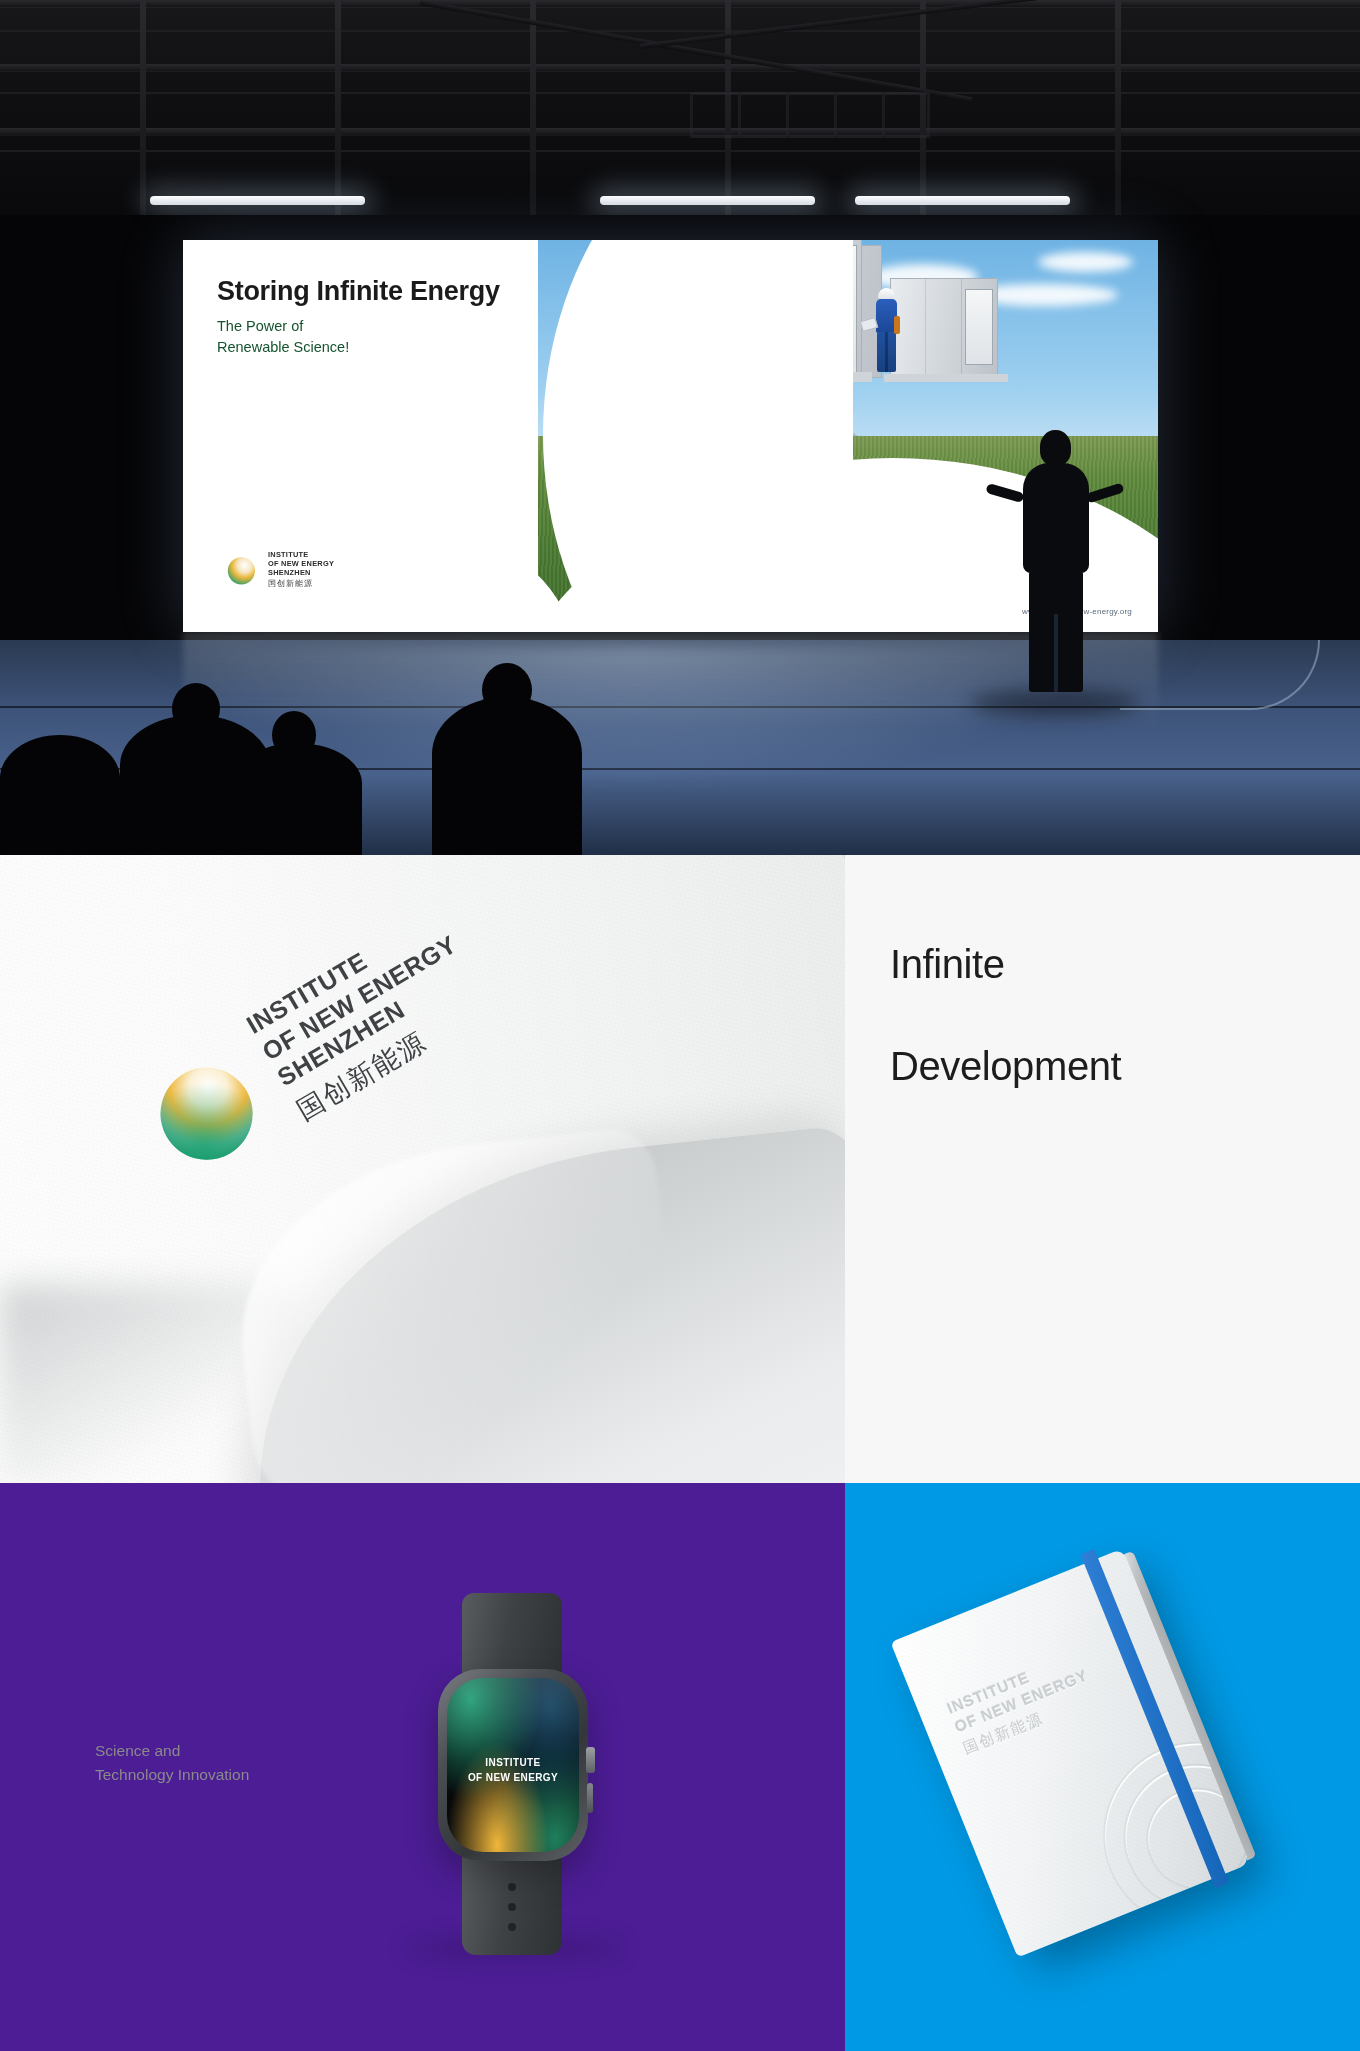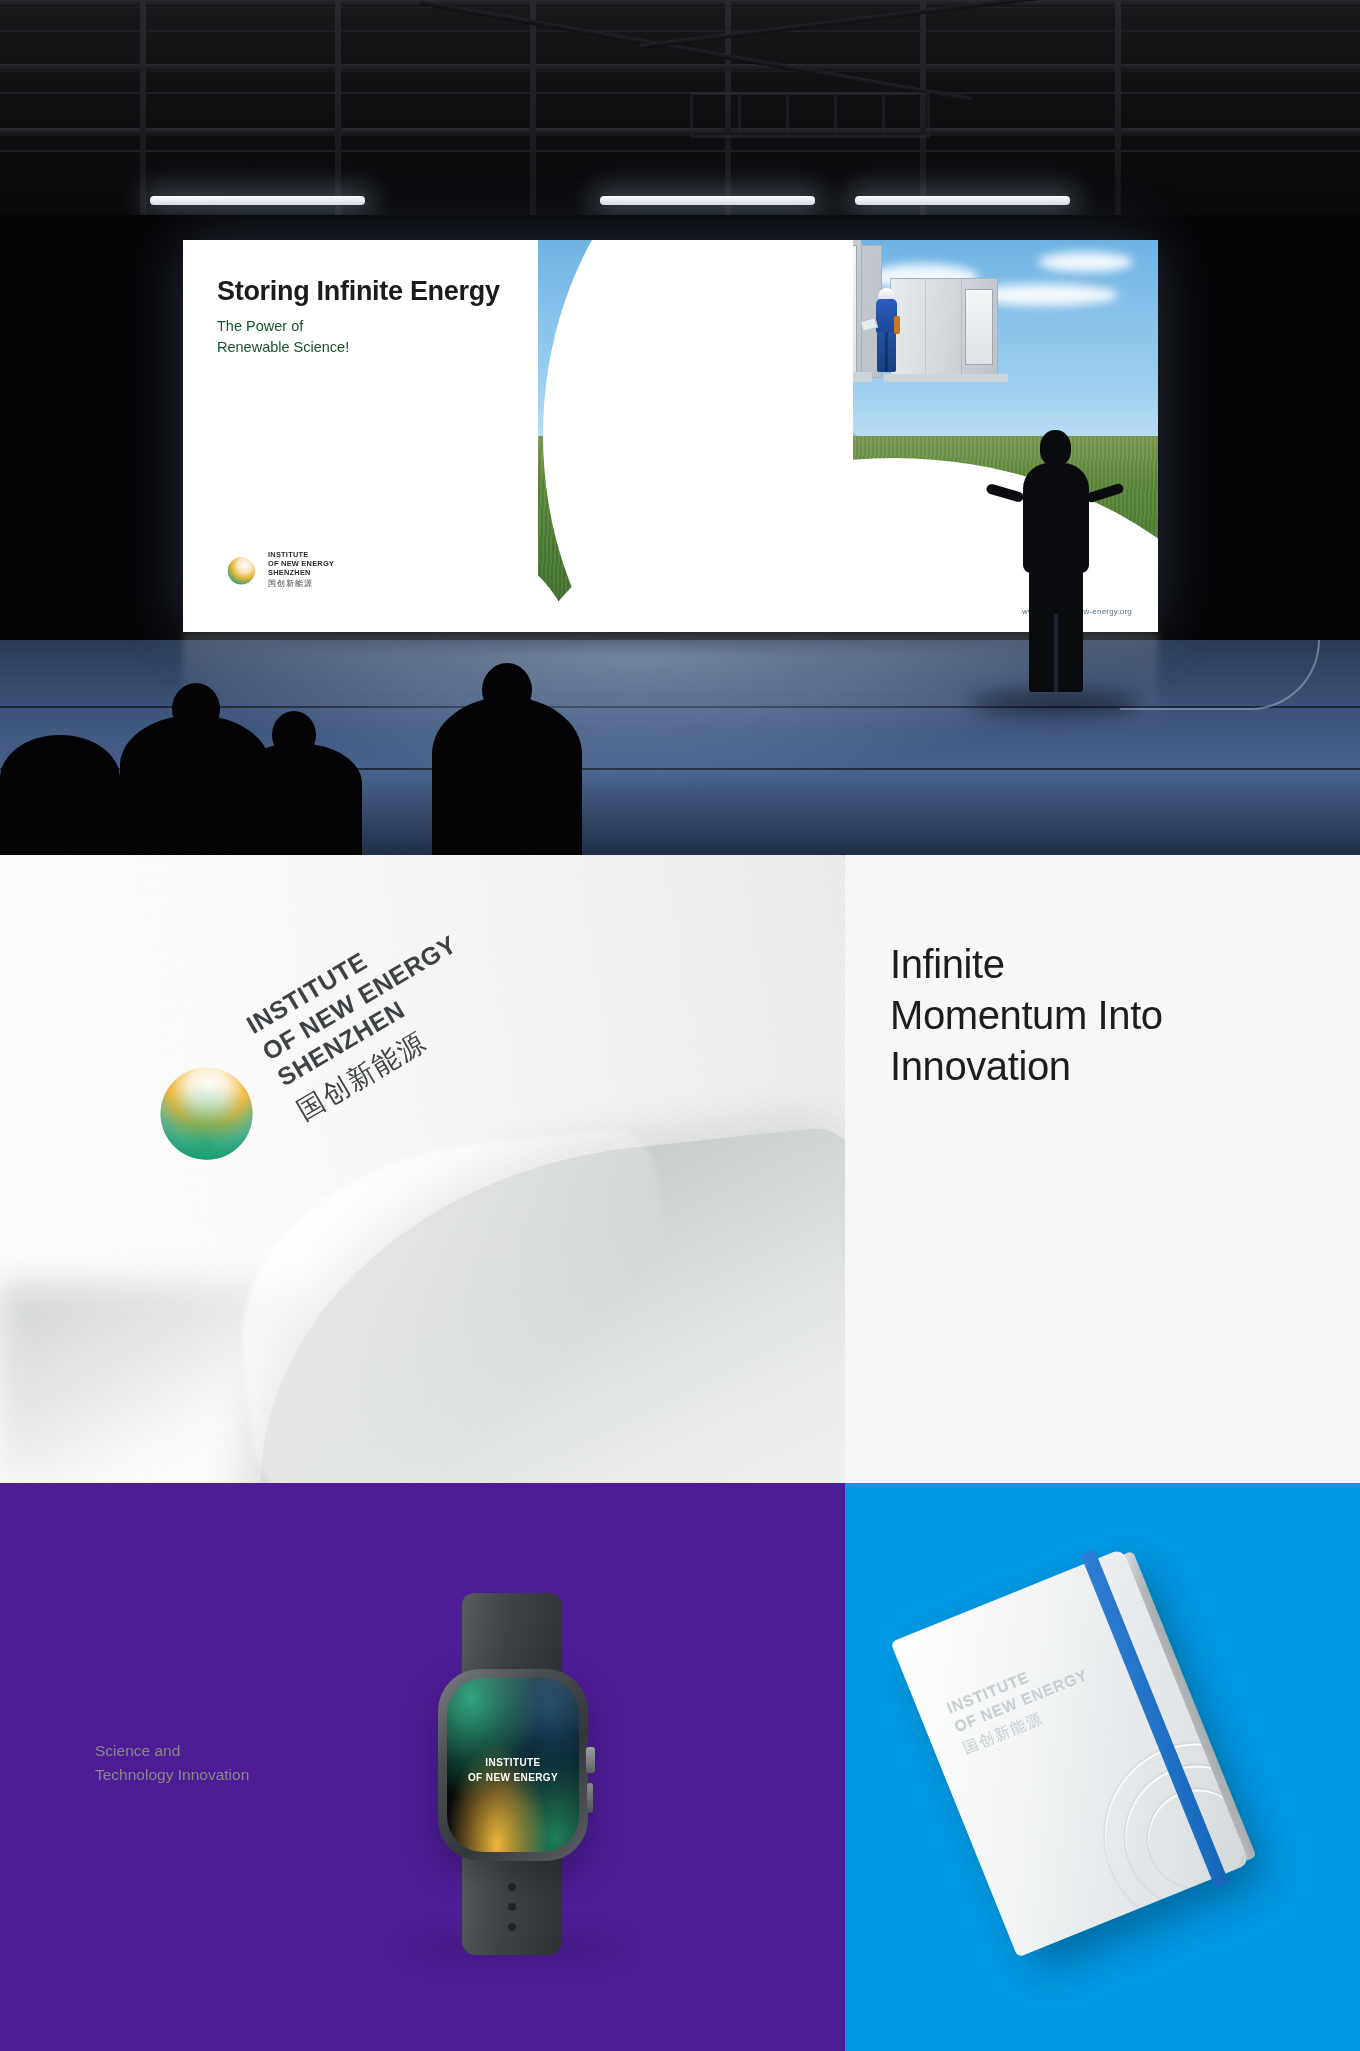--- a/index.html
+++ b/index.html
@@ -408,22 +408,22 @@
       <span class="logo-en2">OF NEW ENERGY</span>
       <span class="logo-en2">SHENZHEN</span>
       <span class="logo-cn2">国创新能源</span>
     </span>
   </div>
 </div>
 
 <div class="headline-panel">
   <div class="headline">
     <span>Infinite</span><br>
-    <span>Momentum Into</span><br>
-    <span>Innovation</span>
+    <br>
+    <span>Development</span>
   </div>
 </div>
 
 <div class="watch-panel">
   <div class="caption">
     <span>Science and</span><br>
     <span>Technology Innovation</span>
   </div>
 
   <div class="watch-shadow"></div>

